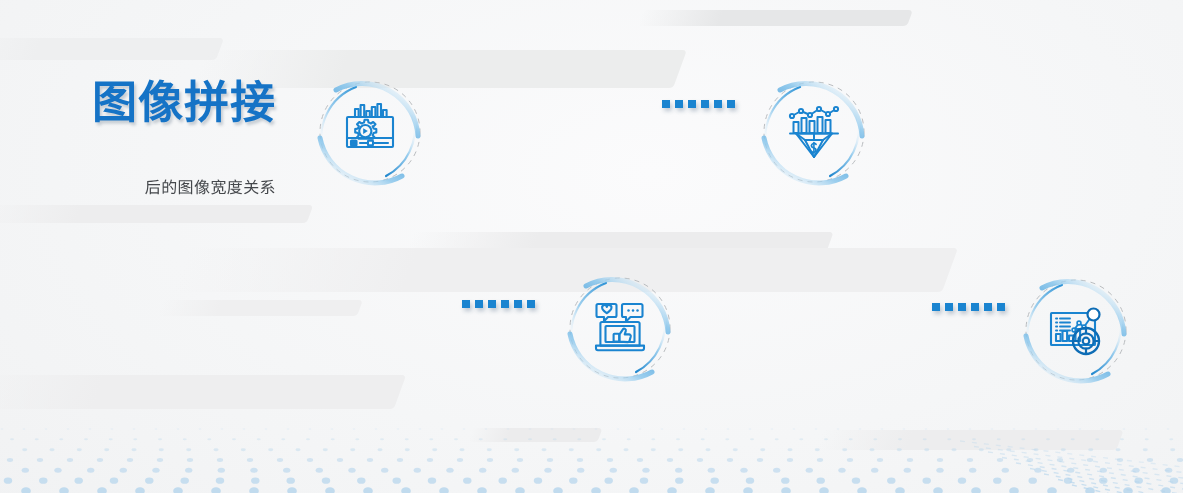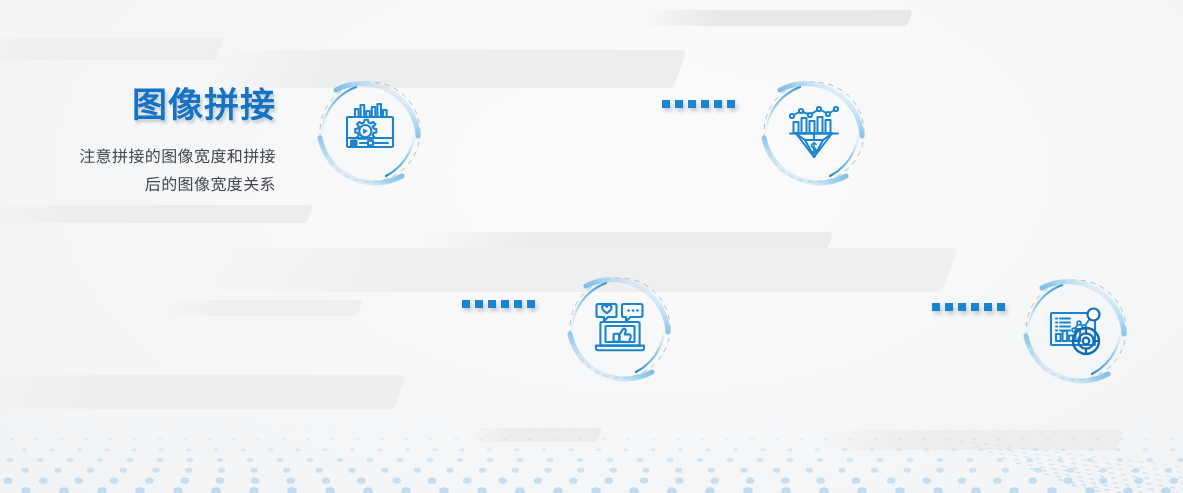--- a/index.html
+++ b/index.html
@@ -84,25 +84,25 @@
   
   .textblock {
     position: absolute;
     left: 0;
     top: 78px;
     width: 286px;
     text-align: right;
   }
   .title {
     font-family: "Liberation Sans", "DejaVu Sans", sans-serif;
-    font-size: 35px;
+    font-size: 45px;
     font-weight: 700;
     letter-spacing: 1px;
     color: #1573c6;
-    margin: 8px 0 18px 0;
+    margin: 0 0 18px 0;
     padding-right: 10px;
     text-shadow: 2px 3px 3px rgba(90, 110, 130, 0.30);
     line-height: 1.1;
   }
   .subtitle {
     font-family: "Liberation Sans", "DejaVu Sans", sans-serif;
     font-size: 16px;
     color: #45484c;
     line-height: 1.75;
     margin: 0;
@@ -434,21 +434,21 @@
       <line x1="1016.0" y1="40.0" x2="1183.0" y2="66.0" stroke="#b4d4ec" stroke-width="1.4" stroke-dasharray="5 7" opacity="0.50"></line>
       <line x1="1030.0" y1="45.5" x2="1183.0" y2="71.5" stroke="#b4d4ec" stroke-width="1.4" stroke-dasharray="5 7" opacity="0.55"></line>
       <line x1="1044.0" y1="51.0" x2="1183.0" y2="77.0" stroke="#b4d4ec" stroke-width="1.4" stroke-dasharray="5 7" opacity="0.60"></line>
       <line x1="1058.0" y1="56.5" x2="1183.0" y2="82.5" stroke="#b4d4ec" stroke-width="1.4" stroke-dasharray="5 7" opacity="0.65"></line>
       <line x1="1072.0" y1="62.0" x2="1183.0" y2="88.0" stroke="#b4d4ec" stroke-width="1.4" stroke-dasharray="5 7" opacity="0.70"></line>
     </svg>
 
   <div class="textblock">
     <h1 class="title">图像拼接</h1>
     <p class="subtitle">
-      <span>注意拼接的图像宽度和拼接</span><br>
+      <br>
       <span>后的图像宽度关系</span>
     </p>
   </div>
 
   <div class="node" id="node-video-settings" style="left: 308px; top: 70px; width: 124px; height: 124px;">
     <svg class="ring-svg" viewBox="0 0 136 136">
       <defs>
         <linearGradient id="g1a" x1="0" y1="1" x2="1" y2="0">
           <stat></stat>
           <stop offset="0%" stop-color="#ffffff" stop-opacity="0"></stop>

